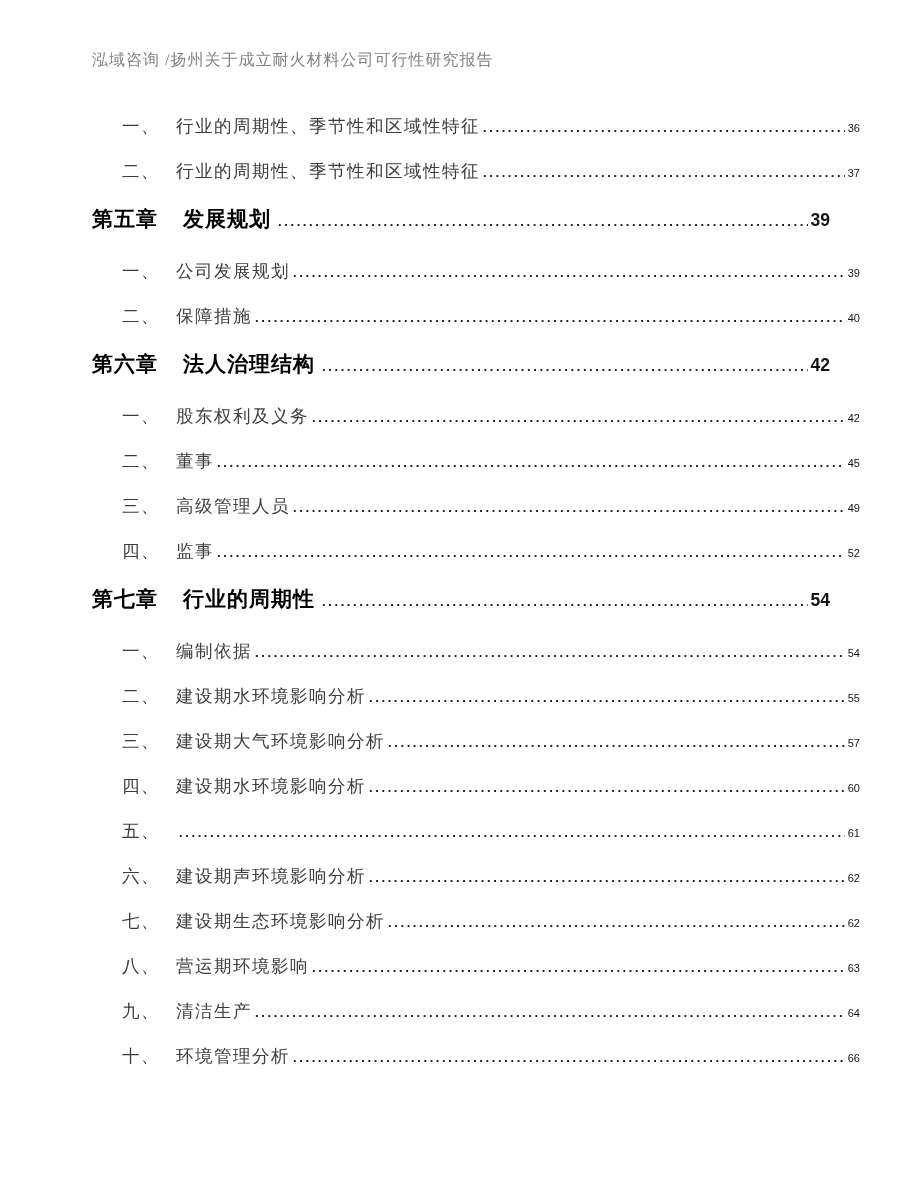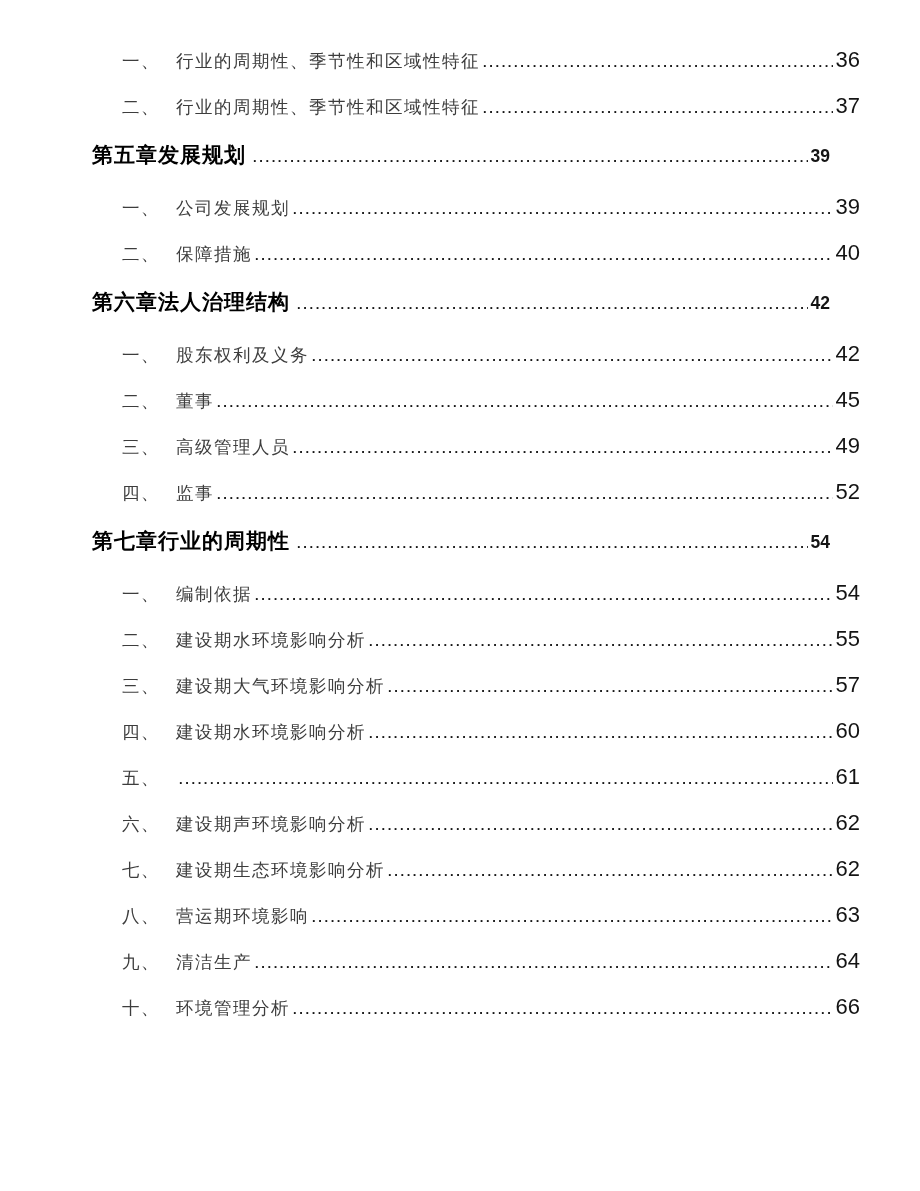--- a/index.html
+++ b/index.html
@@ -52,21 +52,21 @@
     line-height: 25px;
     font-weight: bold;
     color: #000000;
     letter-spacing: 1px;
   }
   .toc-num {
     white-space: nowrap;
     margin-right: 16px;
   }
   .toc-row.chapter .toc-num {
-    margin-right: 0;
+    margin-right: 25px;
   }
   .toc-title { white-space: nowrap; }
   .toc-leader {
     flex: 1 1 auto;
     overflow: hidden;
     white-space: nowrap;
     margin: 0 3px 0 3px;
     font-family: "Liberation Sans", sans-serif;
     font-weight: bold;
     font-size: 13px;
@@ -74,33 +74,36 @@
     color: #151515;
     min-width: 20px;
   }
   .toc-leader::after {
     content: "....................................................................................................................................................................................................";
   }
   .toc-row.chapter .toc-leader { margin-left: 7px; }
   .toc-page {
     white-space: nowrap;
     font-family: "Liberation Sans", sans-serif;
-    font-size: 22px;
+    font-size: 11px;
     color: #141414;
     letter-spacing: 0;
   }
   .toc-row.chapter .toc-page {
     font-weight: bold;
     font-size: 17.5px;
   }
 </style>
 </head>
 <body>
 
 <div class="page">
+  <div class="doc-header">
+    <span>泓域咨询 /扬州关于成立耐火材料公司可行性研究报告</span>
+  </div>
 
   <div class="toc" id="toc">
       <div class="toc-row sub">
     <span class="toc-num">一、</span>
     <span class="toc-title">行业的周期性、季节性和区域性特征</span>
     <span class="toc-leader"></span>
     <span class="toc-page">36</span>
   </div>
       <div class="toc-row sub">
     <span class="toc-num">二、</span>

